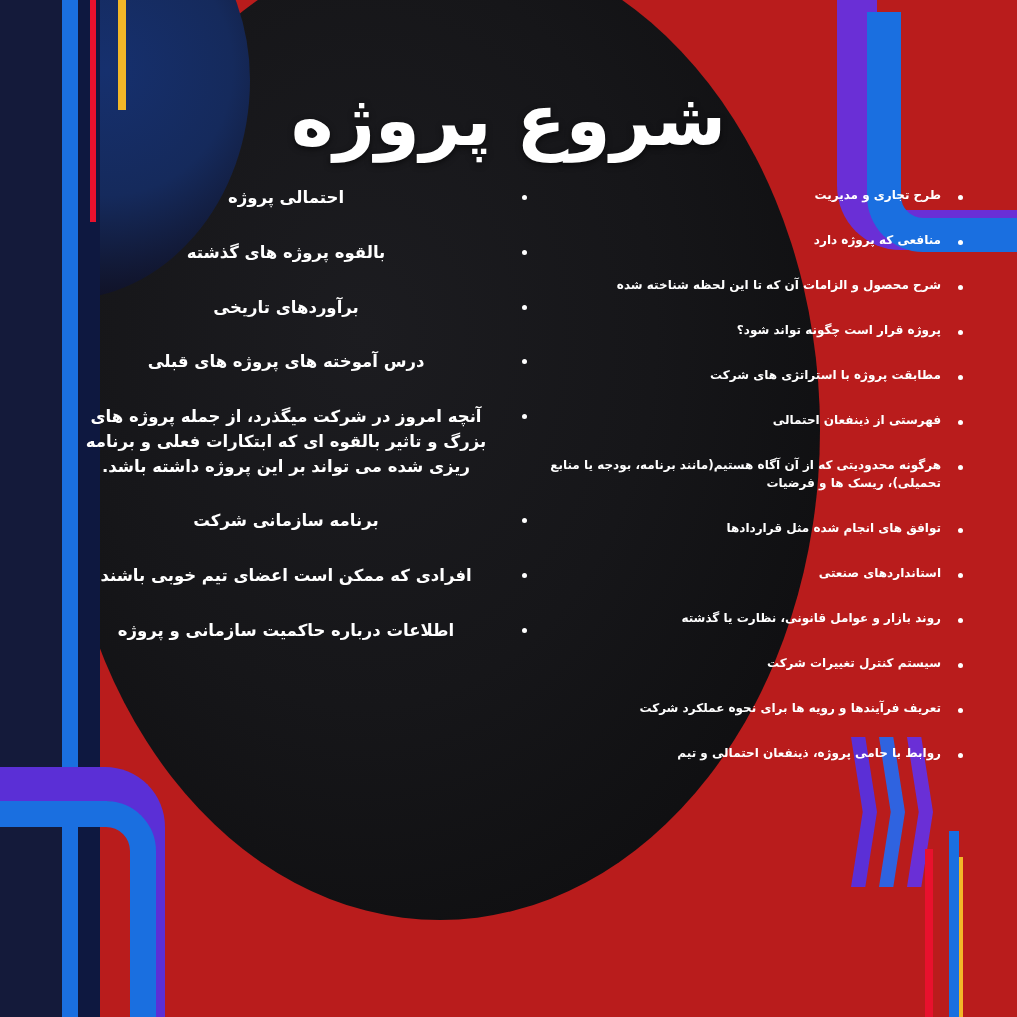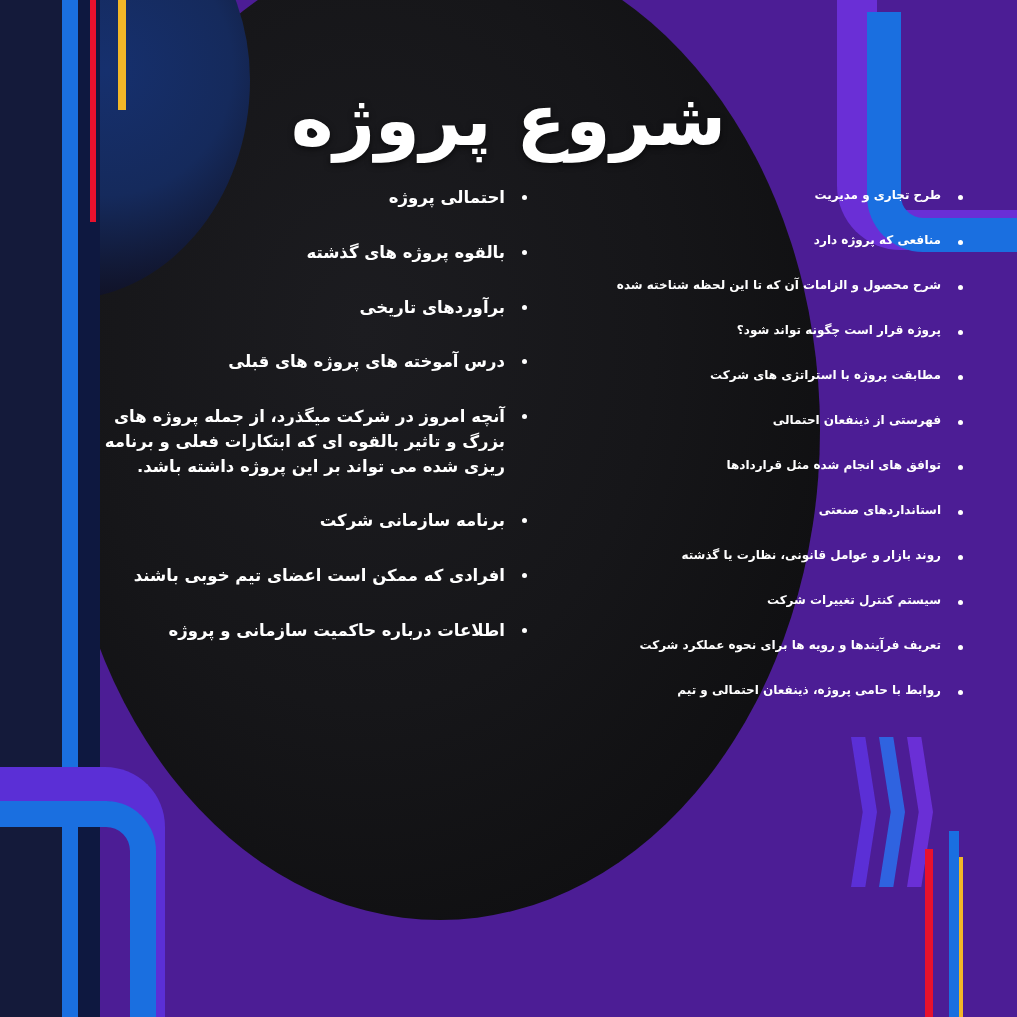--- a/index.html
+++ b/index.html
@@ -6,21 +6,21 @@
   body{
     width:1017px;height:1017px;
     background:#0d0d0f;
     font-family:"DejaVu Sans","Liberation Sans",sans-serif;
     overflow:hidden;
     position:relative;
   }
   .slide{
     position:absolute;inset:0;
     width:1017px;height:1017px;
-    background:#4c1d95;
+    background:#b91c1c;
     overflow:hidden;
   }
   
   .bg-ellipse{
     position:absolute;
     width:760px;height:980px;
     left:60px;top:-60px;
     border-radius:50%;
     background:radial-gradient(ellipse at 40% 40%, #1c1c20 0%, #161619 45%, #101012 75%);
     filter:blur(0.2px);
@@ -129,20 +129,21 @@
   ul.bullets li .dot{
     position:absolute;
     right:4px;top:9px;
     width:5px;height:5px;
     border-radius:50%;
     background:#ffffff;
   }
   .col-left ul.bullets li{
     font-size:16.5px;
     margin:0 0 30px 0;
+    text-align:center;
   }
 </style>
 </head>
 <body>
 
 <div class="slide">
 
   <div class="bg-ellipse"></div>
   <div class="bg-blue-blob"></div>
 
@@ -176,20 +177,21 @@
   <div class="columns">
 
     <div class="col col-right">
       <ul class="bullets">
         <li><span class="dot"></span><span>طرح تجاری و مدیریت</span></li>
         <li><span class="dot"></span><span>منافعی که پروژه دارد</span></li>
         <li><span class="dot"></span><span>شرح محصول و الزامات آن که تا این لحظه شناخته شده</span></li>
         <li><span class="dot"></span><span>پروژه قرار است چگونه تواند شود؟</span></li>
         <li><span class="dot"></span><span>مطابقت پروژه با استراتژی های شرکت</span></li>
         <li><span class="dot"></span><span>فهرستی از ذینفعان احتمالی</span></li>
+        <li><span class="dot"></span><span>هرگونه محدودیتی که از آن آگاه هستیم(مانند برنامه، بودجه یا منابع تحمیلی)، ریسک ها و فرضیات</span></li>
         <li><span class="dot"></span><span>توافق های انجام شده مثل قراردادها</span></li>
         <li><span class="dot"></span><span>استانداردهای صنعتی</span></li>
         <li><span class="dot"></span><span>روند بازار و عوامل قانونی، نظارت یا گذشته</span></li>
         <li><span class="dot"></span><span>سیستم کنترل تغییرات شرکت</span></li>
         <li><span class="dot"></span><span>تعریف فرآیندها و رویه ها برای نحوه عملکرد شرکت</span></li>
         <li><span class="dot"></span><span>روابط با حامی پروژه، ذینفعان احتمالی و تیم</span></li>
       </ul>
     </div>
 
     <div class="col col-left">

